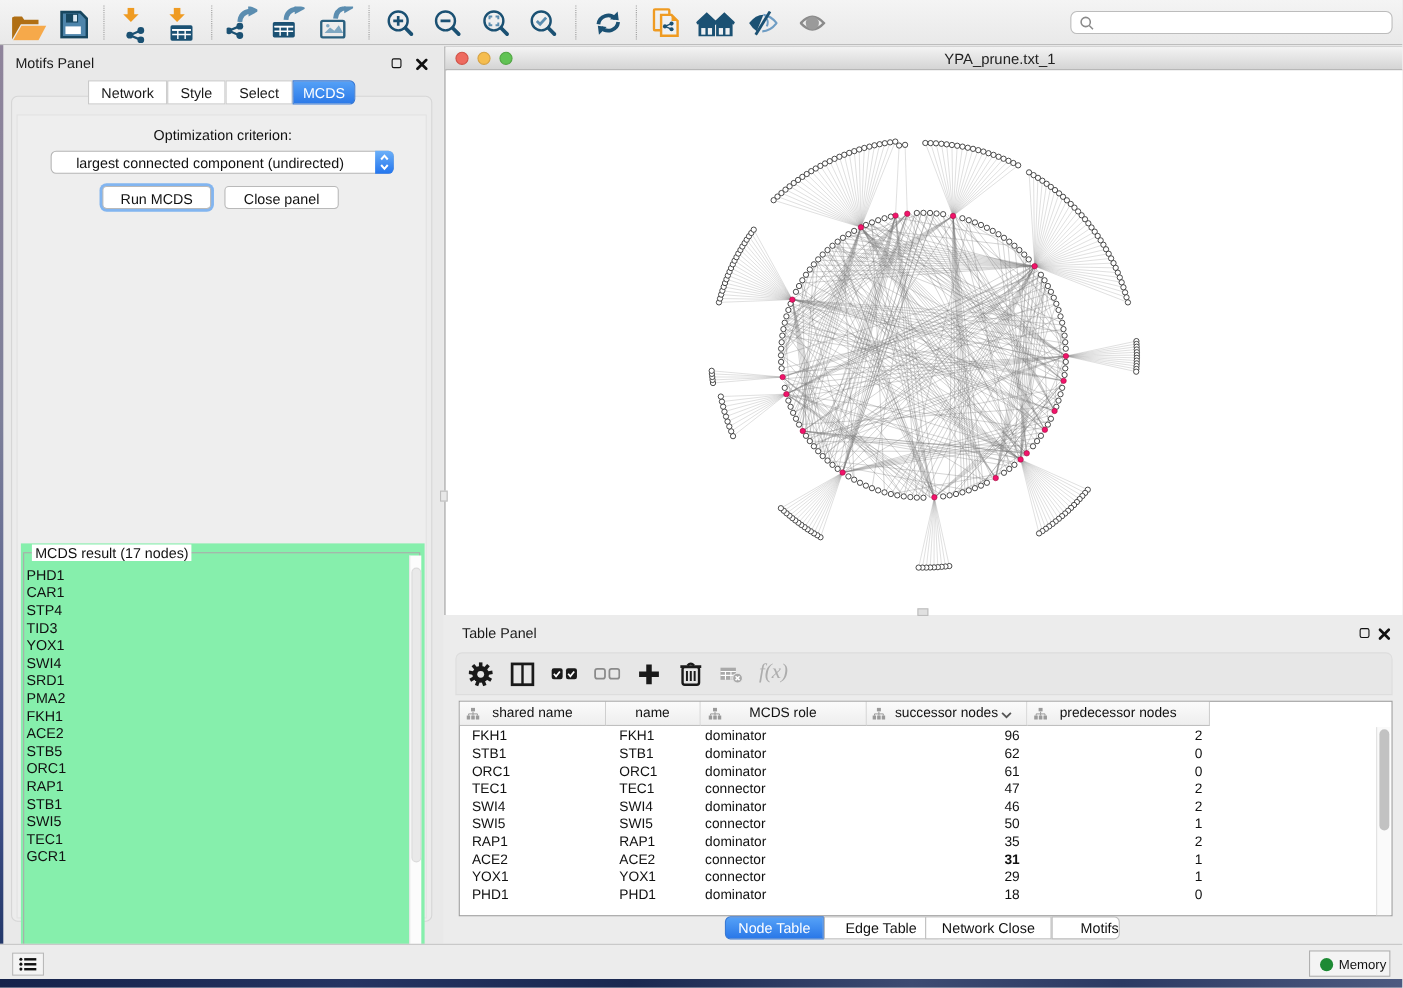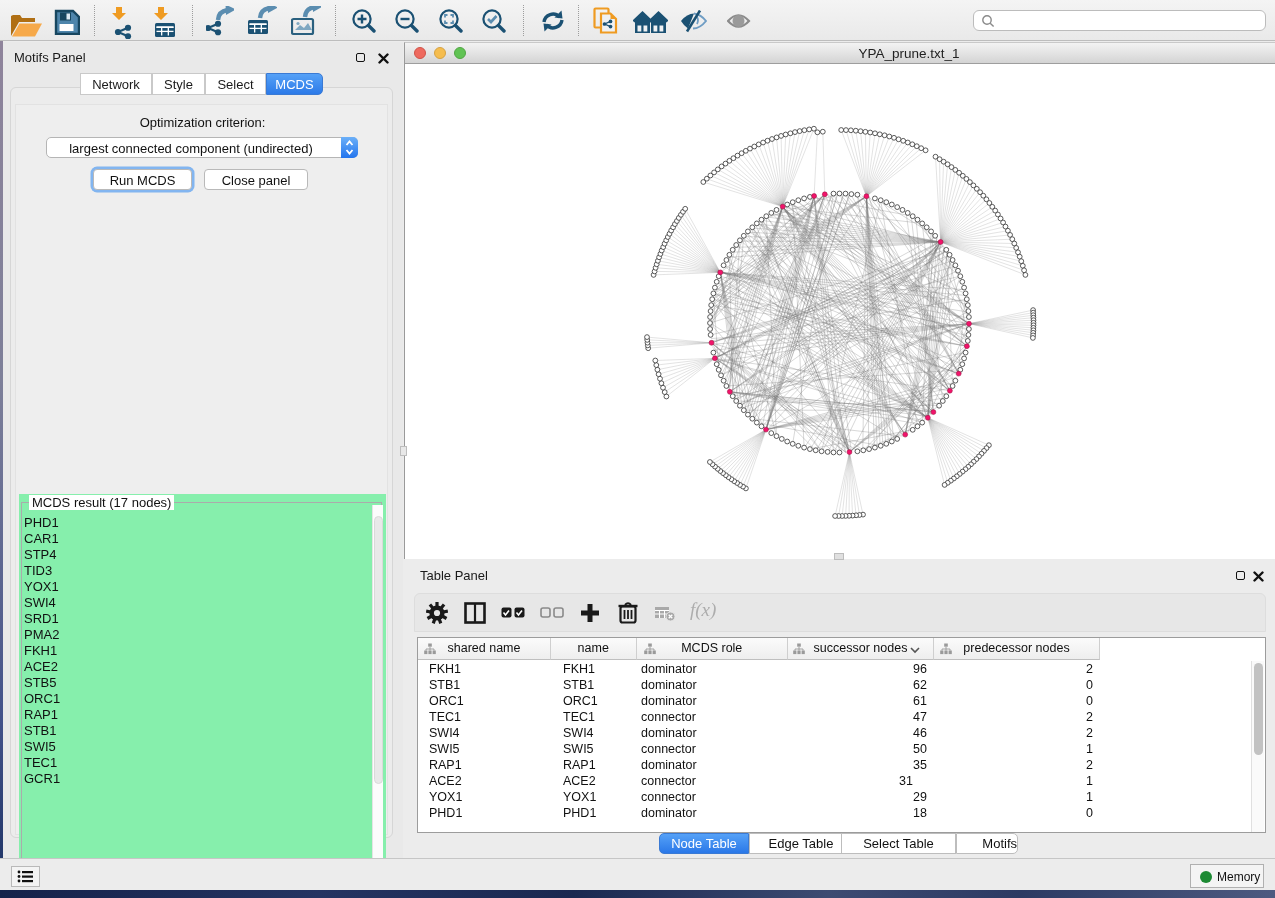--- a/index.html
+++ b/index.html
@@ -1214,21 +1214,21 @@
         <div class="dc" style="left:10px;">RAP1</div>
         <div class="dc" style="left:144px;">RAP1</div>
         <div class="dc" style="left:222px;">dominator</div>
         <div class="dc num" style="left:370px;width:138px;">35</div>
         <div class="dc num" style="left:516px;width:158px;">2</div>
       </div>
 <div class="drow" style="top:135px;">
         <div class="dc" style="left:10px;">ACE2</div>
         <div class="dc" style="left:144px;">ACE2</div>
         <div class="dc" style="left:222px;">connector</div>
-        <div class="dc num" style="left:356px;width:138px;">31</div>
+        <div class="dc num" style="left:370px;width:138px;font-weight:bold;">31</div>
         <div class="dc num" style="left:516px;width:158px;">1</div>
       </div>
 <div class="drow" style="top:151px;">
         <div class="dc" style="left:10px;">YOX1</div>
         <div class="dc" style="left:144px;">YOX1</div>
         <div class="dc" style="left:222px;">connector</div>
         <div class="dc num" style="left:370px;width:138px;">29</div>
         <div class="dc num" style="left:516px;width:158px;">1</div>
       </div>
 <div class="drow" style="top:167px;">
@@ -1238,21 +1238,21 @@
         <div class="dc num" style="left:370px;width:138px;">18</div>
         <div class="dc num" style="left:516px;width:158px;">0</div>
       </div>
 <div id="tscroll">
         <div id="tthumb"></div>
       </div>
   </div>
   <div id="btabs">
     <div class="btab sel" style="left:0; width:90px;text-align:center;">Node Table</div>
     <div class="btab" style="left:90px; width:104px;">Edge Table</div>
-    <div class="btab" style="left:182px; width:115px;">Select Table</div>
+    <div class="btab" style="left:182px; width:115px;">Network Close</div>
     <div class="btab" style="left:297px; width:62px; border-radius:0 5px 5px 0;text-align:right;">Motifs</div>
   </div>
 </div>
 
 <div id="statusbar" class="abs">
   <div id="listbtn"><svg width="27" height="19" viewBox="0 0 27 19">
         <g fill="#111">
           <circle cx="7" cy="5" r="1.4"></circle>
           <circle cx="7" cy="9.5" r="1.4"></circle>
           <circle cx="7" cy="14" r="1.4"></circle>

